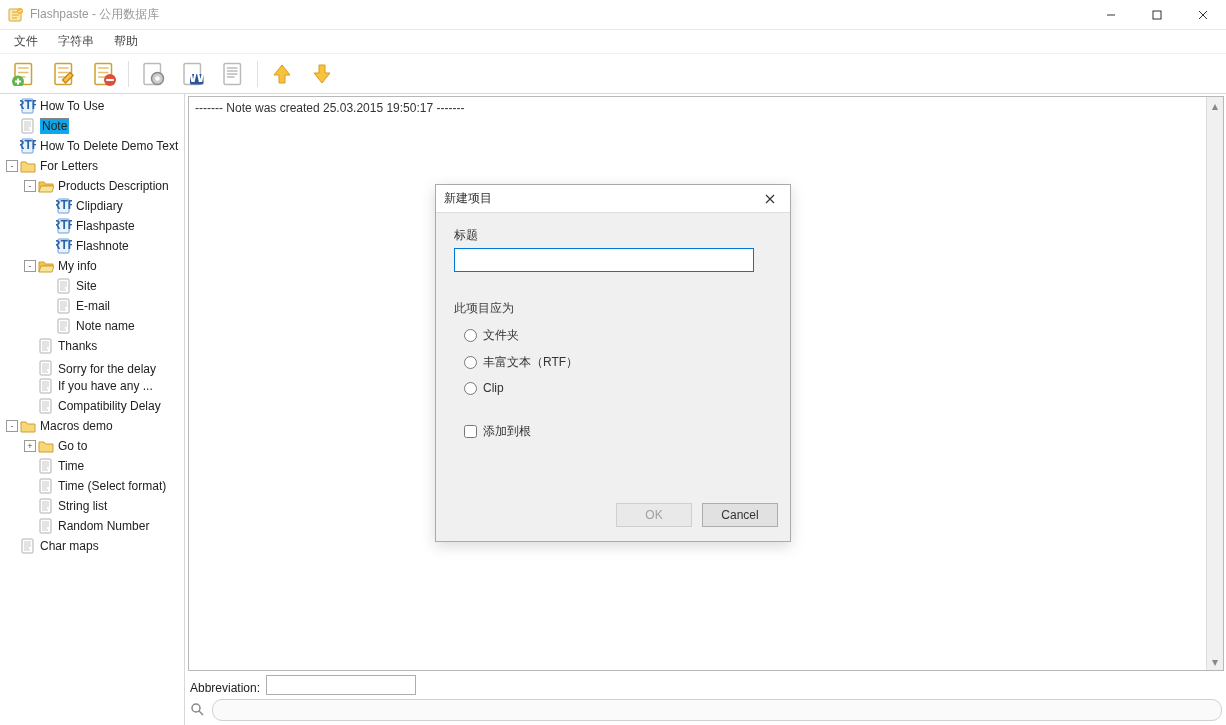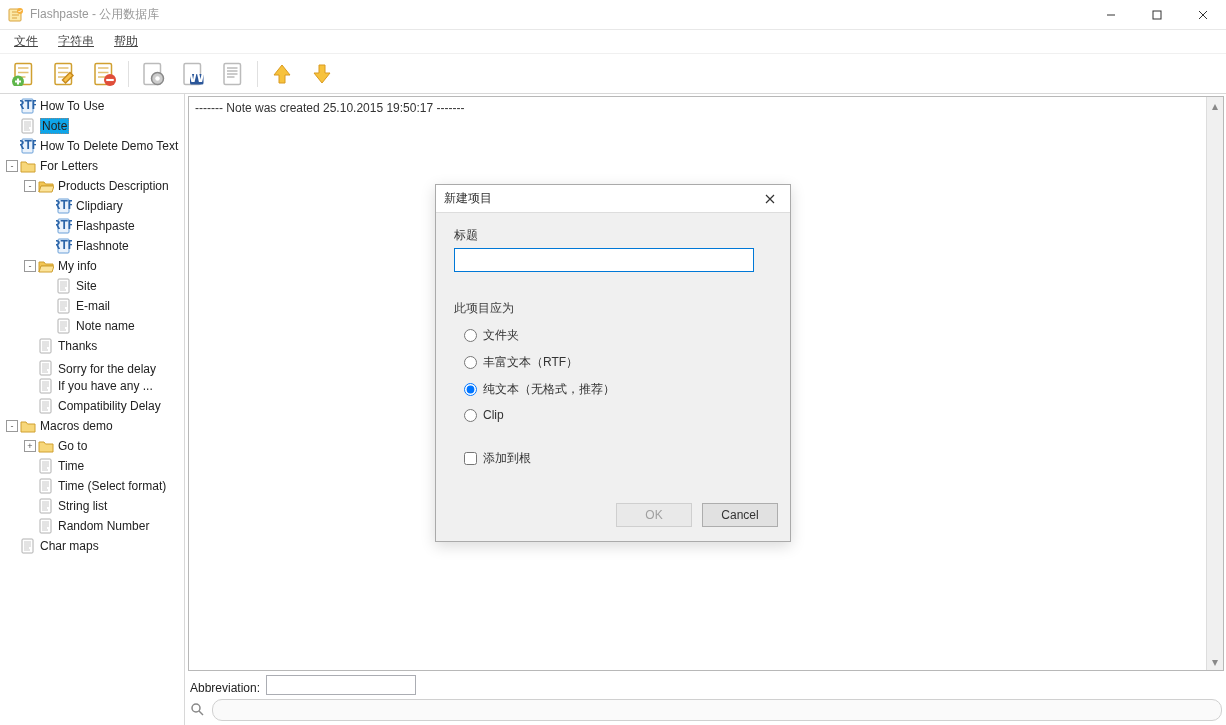--- a/index.html
+++ b/index.html
@@ -7,21 +7,21 @@
 
 
 .titlebar { height: 30px; display: flex; align-items: center; background: #fff; border-bottom: 1px solid #e8e8e8; }
 .titlebar .app-icon { width: 16px; height: 16px; margin: 0 6px 0 8px; }
 .titlebar .title { color: #999; font-size: 12px; }
 .titlebar .winbtns { margin-left: auto; display: flex; }
 .titlebar .winbtn { width: 46px; height: 30px; display: flex; align-items: center; justify-content: center; color: #555; }
 
 
 .menubar { height: 24px; display: flex; align-items: center; padding: 0 4px; color: #444; background: #fff; border-bottom: 1px solid #f0f0f0;}
-.menubar .menu-item { padding: 3px 10px; text-decoration: underline; }
+.menubar .menu-item { padding: 3px 10px; }
 
 
 .toolbar { height: 40px; display: flex; align-items: center; padding: 0 6px; gap: 4px; border-bottom: 1px solid #d8d8d8; background: #fff; }
 .toolbar .tbtn { width: 36px; height: 34px; display: flex; align-items: center; justify-content: center; border-radius: 2px; }
 .toolbar .sep { width: 1px; height: 26px; background: #e0e0e0; margin: 0 2px; }
 
 
 .main { display: flex; height: calc(100% - 30px - 24px - 40px); }
 
 
@@ -423,21 +423,21 @@
             <svg class="icon" viewBox="0 0 16 16">
               <use href="#ico-txt"></use>
             </svg>
             <span class="label">Char maps</span>
           </div>
         </li>
       </ul>
   </div>
   <div class="right">
     <div class="content-area">
-      <span>------- Note was created  25.10.2015 19:50:17  -------</span>
+      <span>------- Note was created  25.03.2015 19:50:17  -------</span>
       <div class="vscroll">
         <div class="arr">▴</div>
         <div class="arr">▾</div>
       </div>
     </div>
     <div class="bottom-bars">
       <div class="abbrev-row">
         <label>Abbreviation:</label>
         <input type="text" value="" style="">
       </div>
@@ -476,24 +476,20 @@
     <div class="grp-label">此项目应为</div>
     <label class="radio-row">
         <input type="radio" name="itype" style="">
         <span>文件夹</span>
       </label>
     <label class="radio-row">
         <input type="radio" name="itype" style="">
         <span>丰富文本（RTF）</span>
       </label>
     <label class="radio-row">
-        <input type="radio" name="itype" checked="" style="">
-        <span>纯文本（无格式，推荐）</span>
-      </label>
-    <label class="radio-row">
         <input type="radio" name="itype" style="">
         <span>Clip</span>
       </label>
     <label class="chk-row">
         <input type="checkbox" style="">
         <span>添加到根</span>
       </label>
   </div>
   <div class="dialog-buttons">
     <div class="dbtn disabled">

